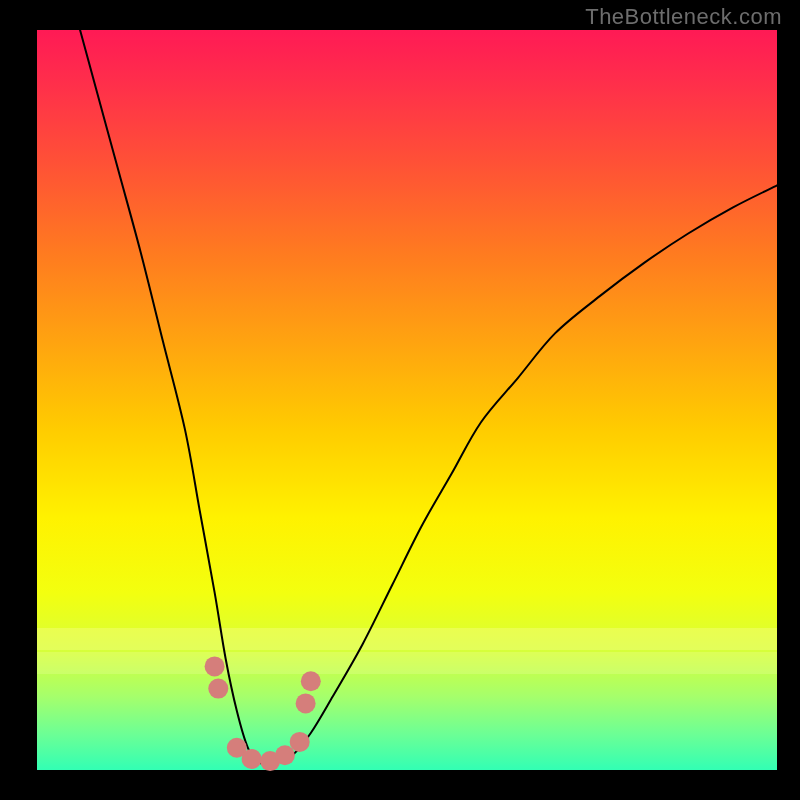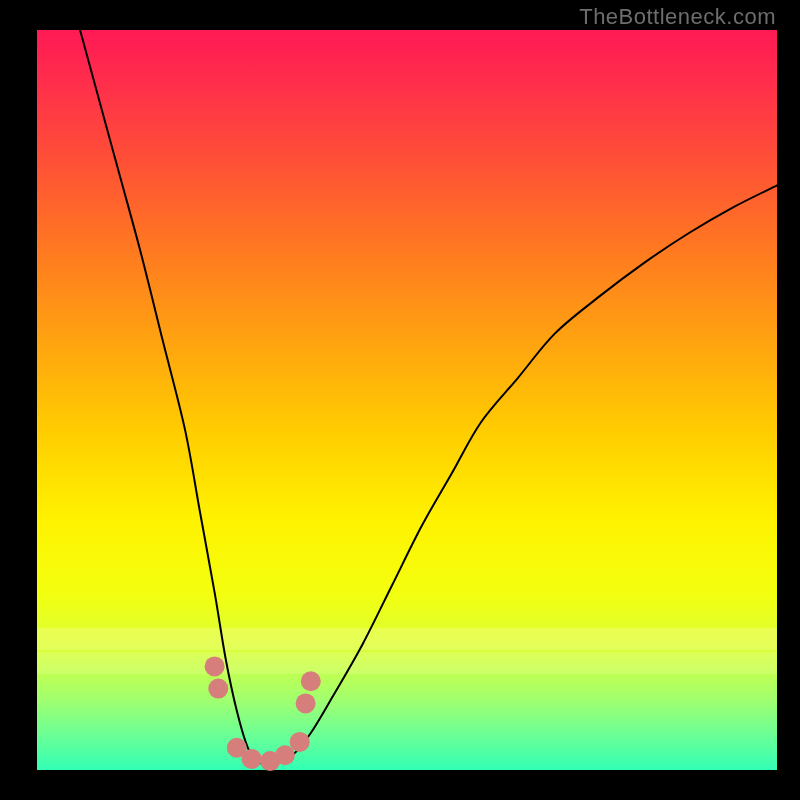--- a/index.html
+++ b/index.html
@@ -47,21 +47,21 @@
     right: 0;
     height: 22px;
     pointer-events: none;
   }
   .band.b1 { bottom: 120px; background: rgba(255,252,170,0.30); }
   .band.b2 { bottom: 96px;  background: rgba(255,255,200,0.20); }
 
   .watermark {
     position: absolute;
     top: 4px;
-    right: 24px;
+    right: 18px;
     color: #6d6d6d;
     font-size: 22px;
     letter-spacing: 0.5px;
     font-weight: 500;
     user-select: none;
   }
 
   svg.curve {
     position: absolute;
     left: 0;

